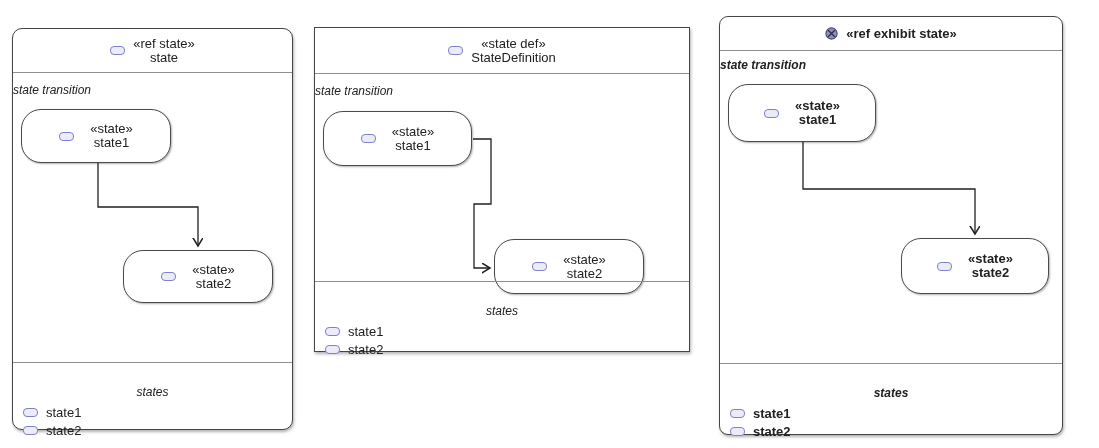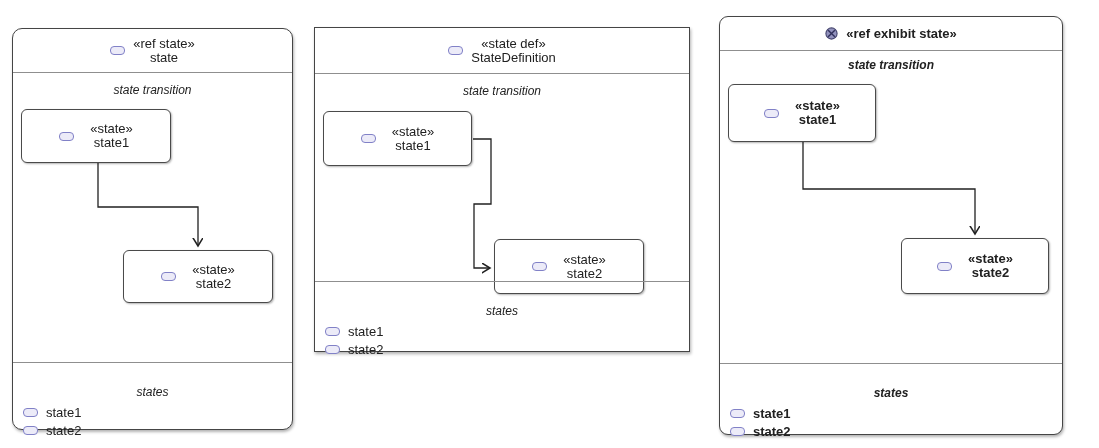--- a/index.html
+++ b/index.html
@@ -20,25 +20,25 @@
     border-bottom:1.5px solid #8f8f8f;display:flex;align-items:center;justify-content:center;
   }
   .p1 .panel-header{height:43px;}
   .p2 .panel-header{height:45px;}
   .p3 .panel-header{height:33px;}
 
   .hdr-group{display:flex;align-items:center;gap:8px;}
   .two-line{display:flex;flex-direction:column;align-items:center;line-height:14px;font-size:13px;}
   .one-line{font-size:13px;}
 
-  .comp-label{font-style:italic;font-size:12px;text-align:center;margin-top:10px;}
+  .comp-label{font-style:italic;font-size:12px;margin-top:10px;}
   .p3 .comp-label{margin-top:7px;}
 
   .state-node{
-    position:absolute;background:#fff;border:1px solid #4a4a4a;border-radius:6px;
+    position:absolute;background:#fff;border:1px solid #4a4a4a;border-radius:20px;
     box-sizing:border-box;box-shadow:1px 1px 2px rgba(0,0,0,0.30);
     display:flex;align-items:center;justify-content:center;gap:16px;
   }
   .p1 .node-1{left:8px;top:80px;width:150px;height:54px;}
   .p1 .node-2{left:110px;top:221px;width:150px;height:53px;}
   .p2 .node-1{left:8px;top:83px;width:149px;height:55px;}
   .p2 .node-2{left:179px;top:211px;width:150px;height:55px;}
   .p3 .node-1{left:8px;top:67px;width:148px;height:58px;}
   .p3 .node-2{left:181px;top:221px;width:148px;height:56px;}
 

